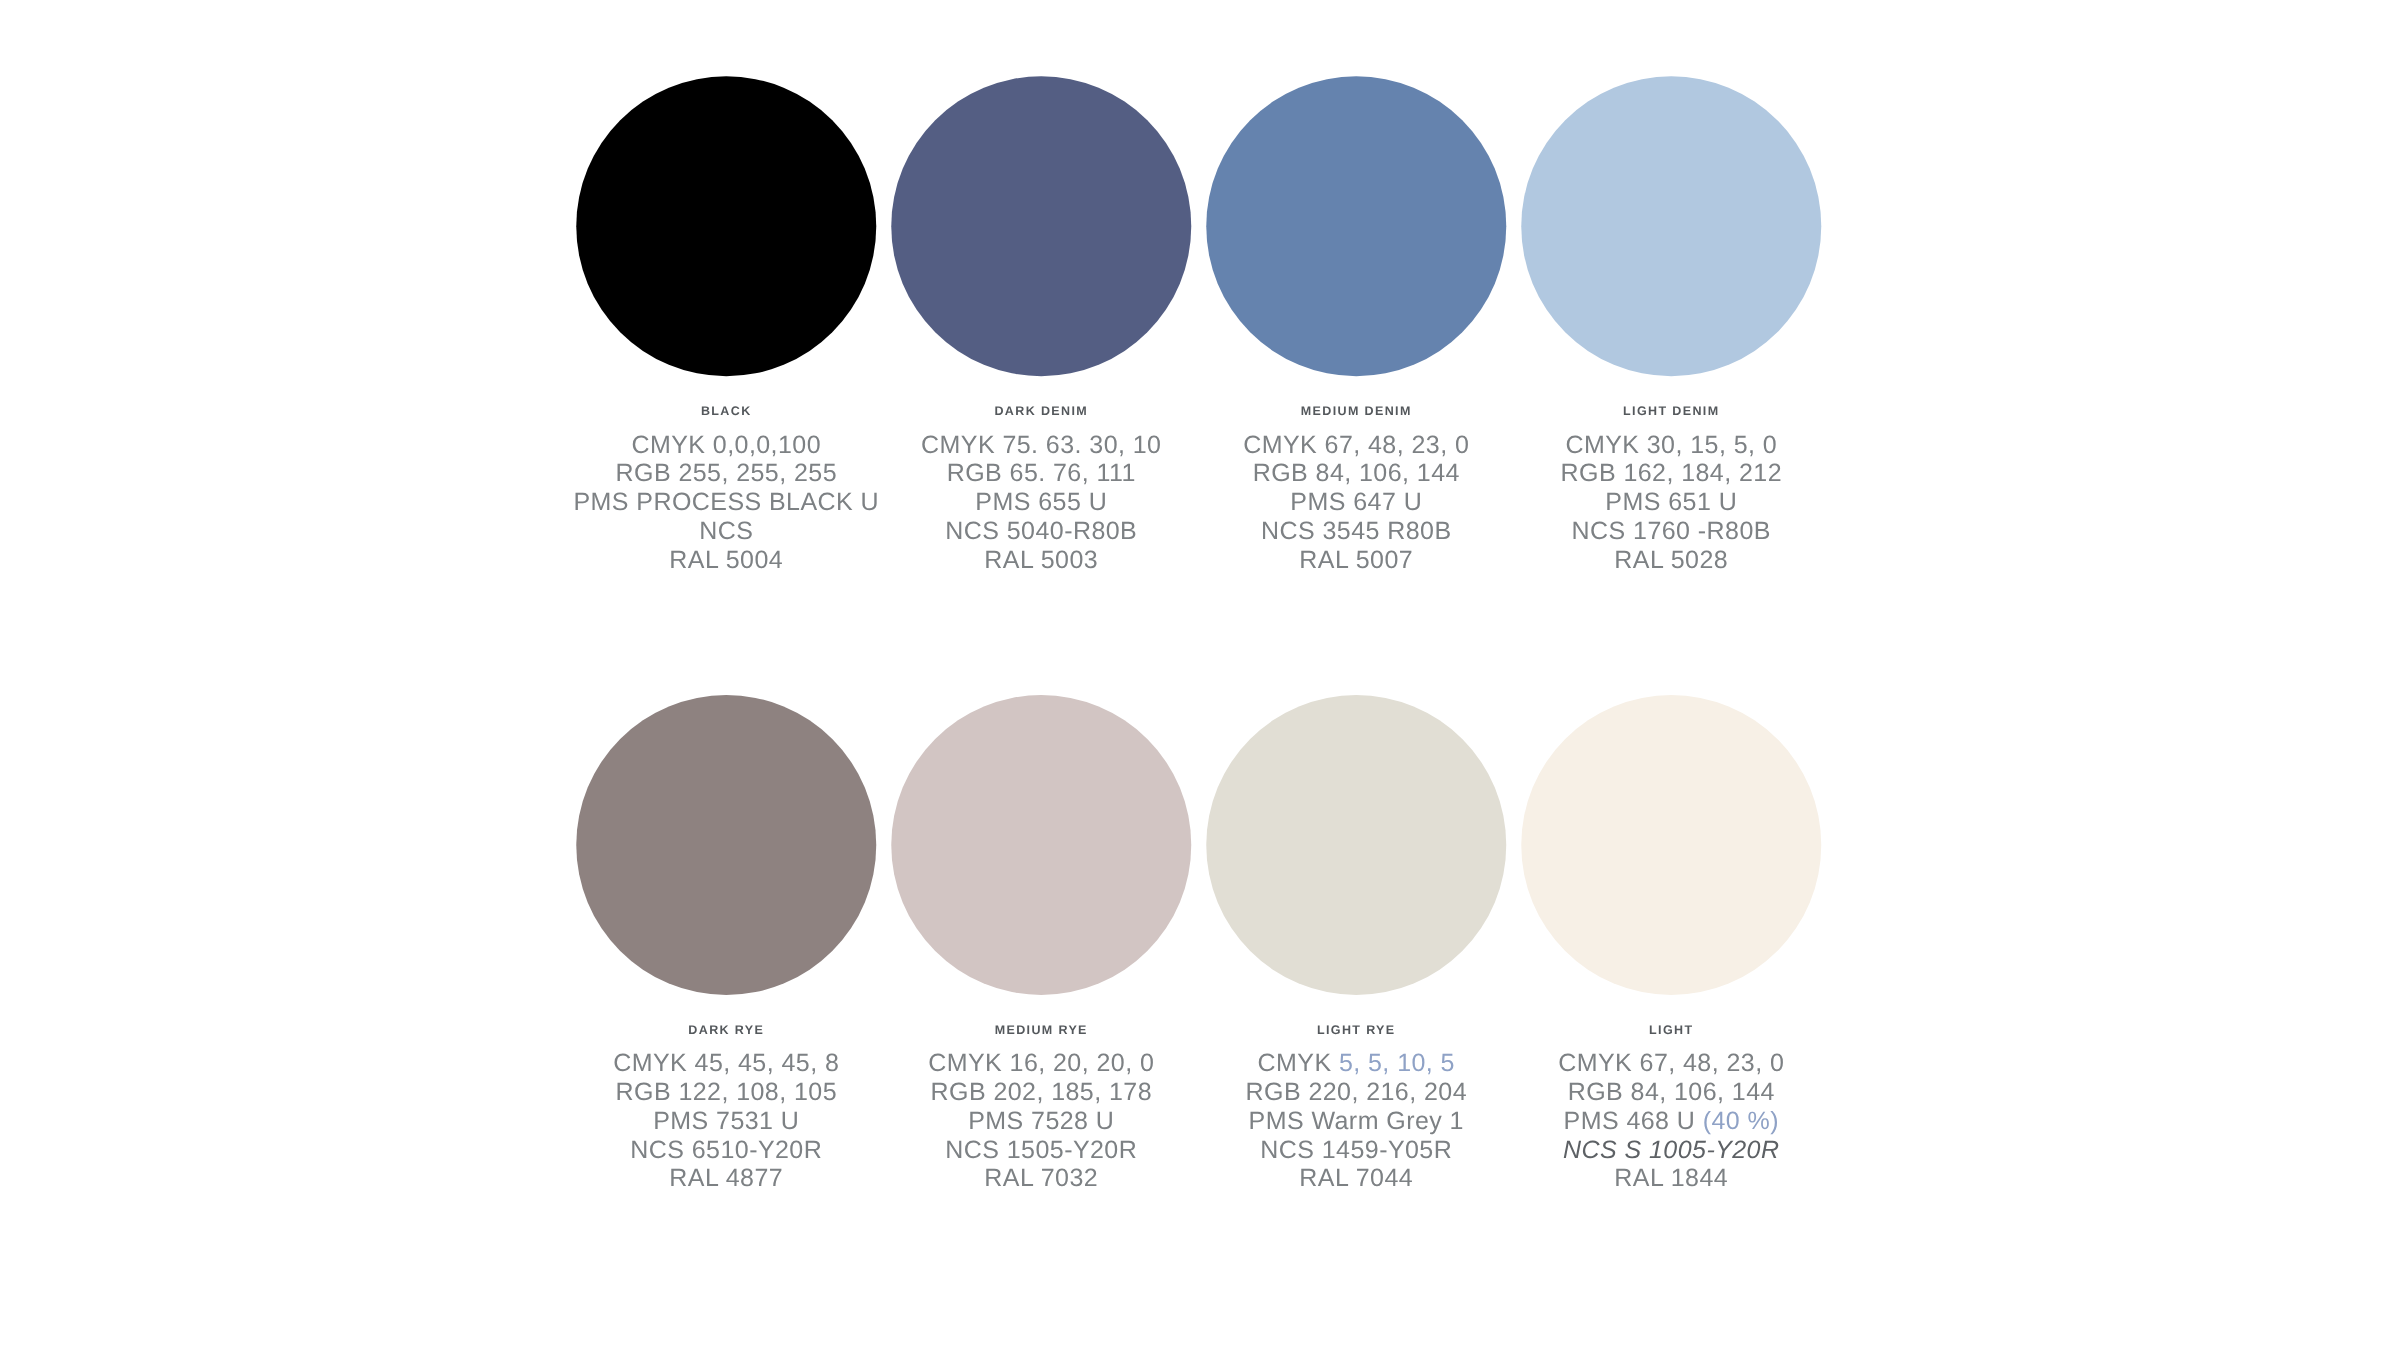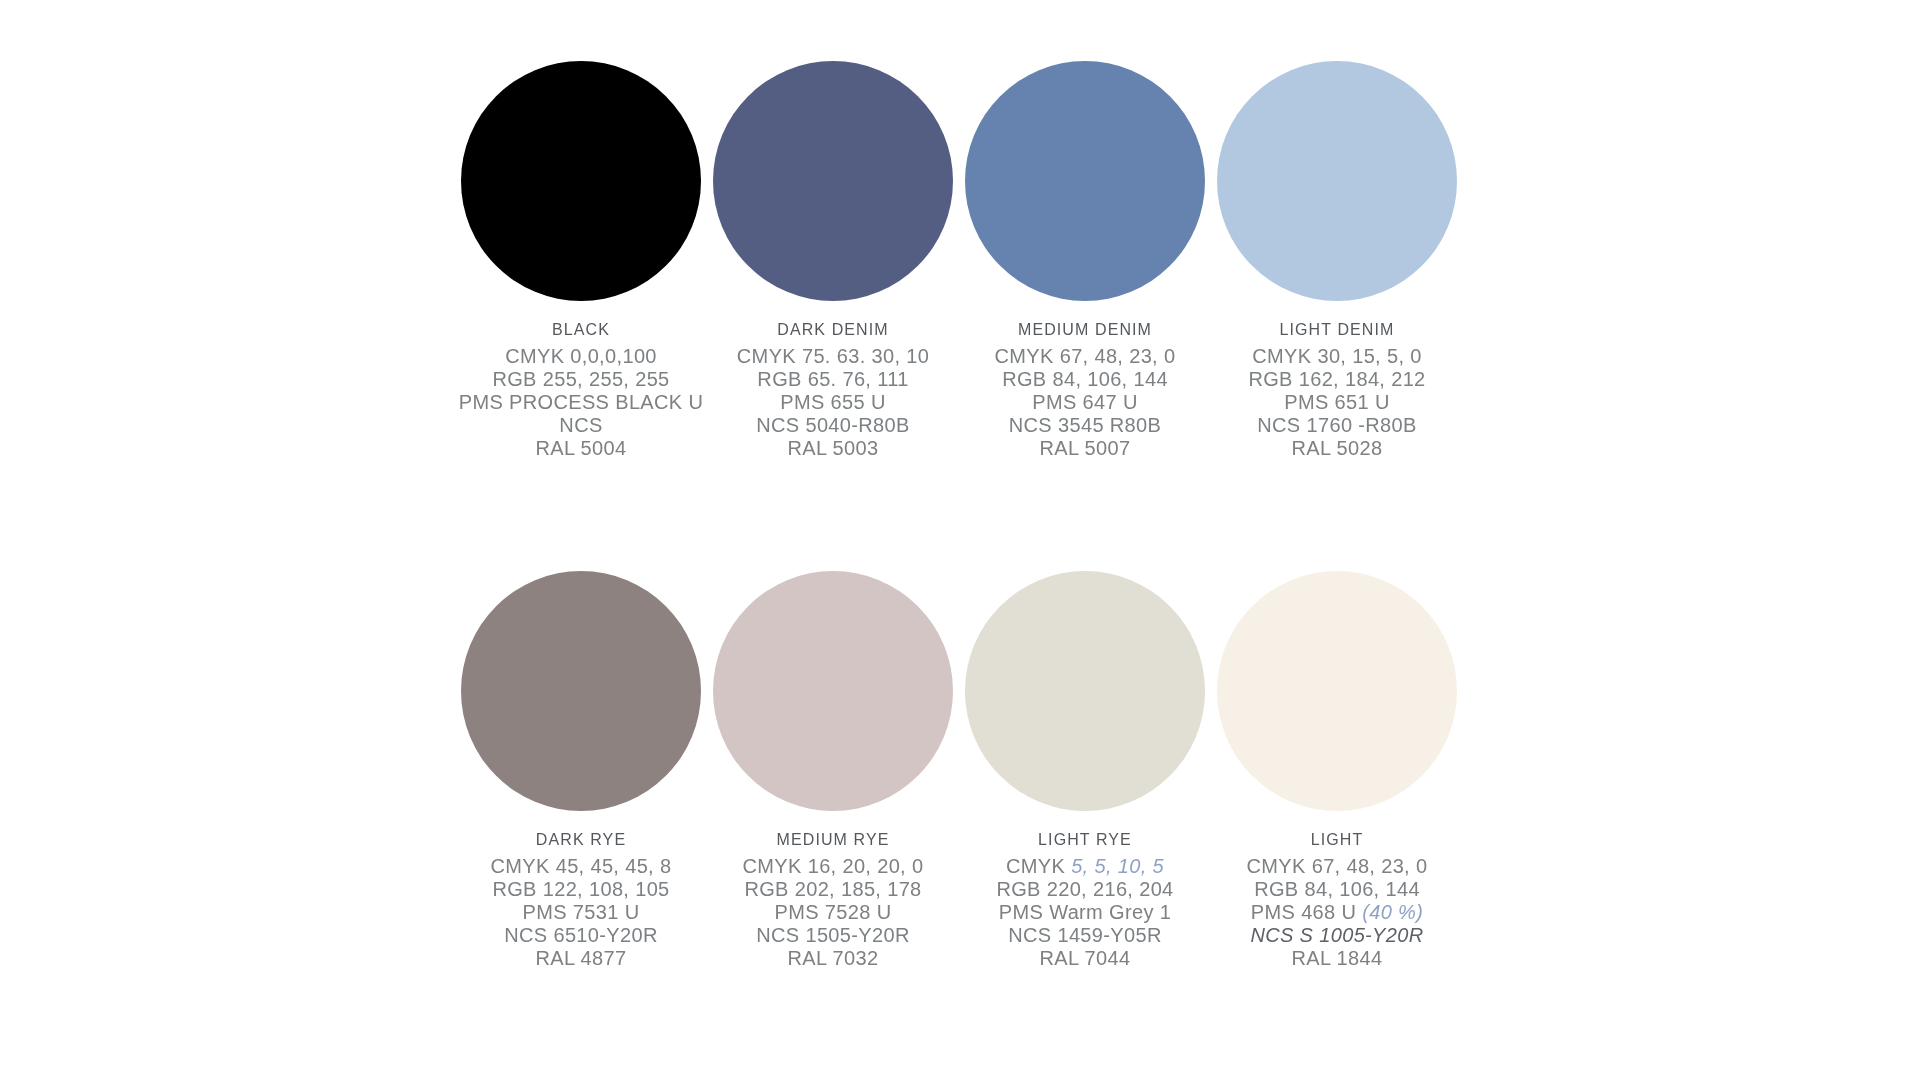--- a/index.html
+++ b/index.html
@@ -26,21 +26,21 @@
 
   .row {
     position: absolute;
     left: 455px;
     width: 1010px;
     display: flex;
     flex-direction: row;
     justify-content: flex-start;
   }
   .row-top    { top: 55px; }
-  .row-bottom { top: 565px; }
+  .row-bottom { top: 550px; }
 
   .swatch {
     width: 252px;
     display: flex;
     flex-direction: column;
     align-items: center;
   }
 
   .disc-wrap {
     height: 252px;
@@ -55,22 +55,22 @@
     display: block;
   }
 
   .spec {
     margin-top: 12px;
     text-align: center;
     width: 100%;
   }
 
   .spec-title {
-    font-size: 16px;
-    font-weight: normal;
+    font-size: 10px;
+    font-weight: bold;
     letter-spacing: 1.1px;
     color: #54585c;
     line-height: 22px;
     margin-bottom: 4px;
     white-space: nowrap;
   }
 
   .spec-line {
     font-size: 20px;
     letter-spacing: 0.35px;
@@ -78,21 +78,20 @@
     line-height: 23px;
     white-space: nowrap;
   }
   .spec-line.strong {
     color: #5d6165;
     font-style: italic;
   }
 
   .accent {
     color: #8fa2c6;
-    font-style: italic;
   }
 </style>
 </head>
 <body>
 
 <div class="palette">
   <div class="row row-top">
       <div class="swatch">
         <div class="disc-wrap">
           <div class="disc" style="background: rgb(0, 0, 0);"></div>

